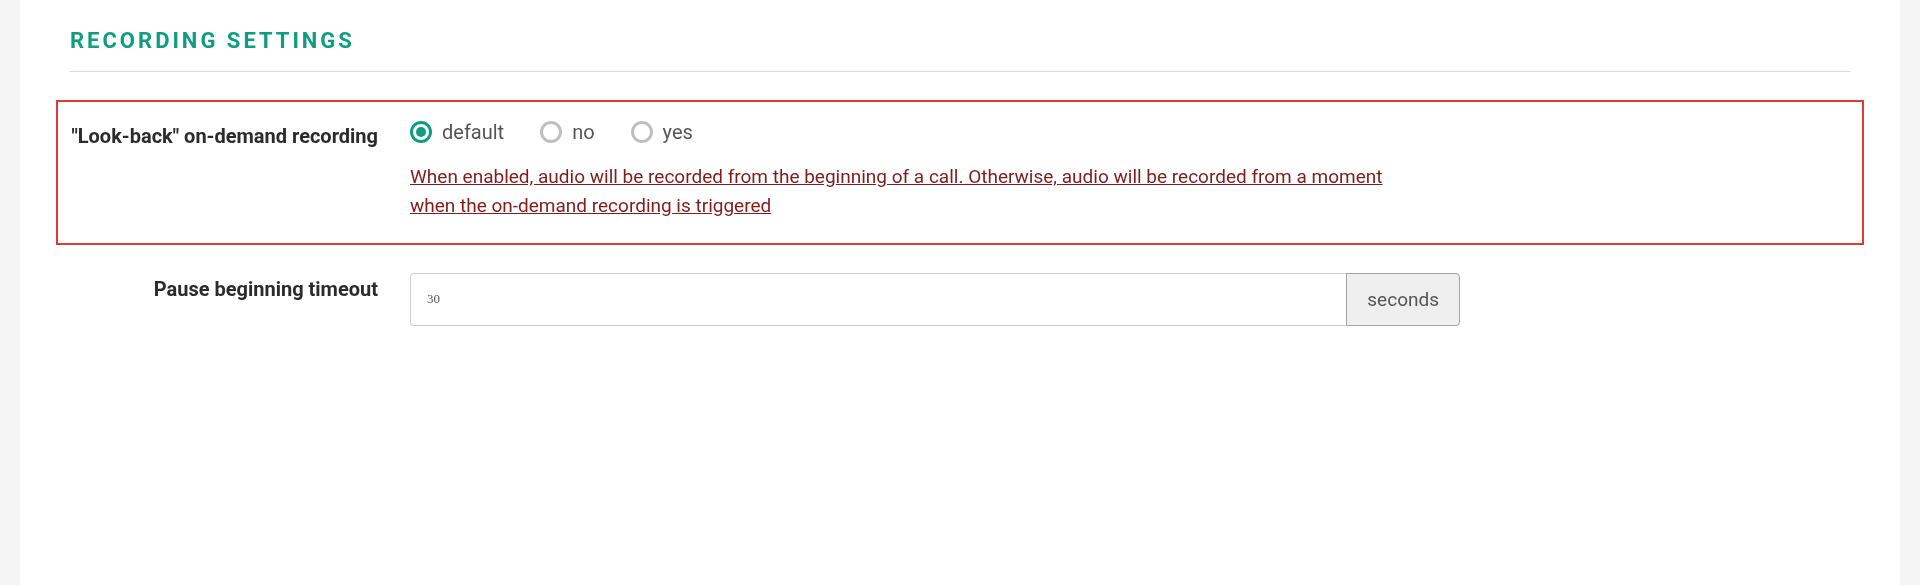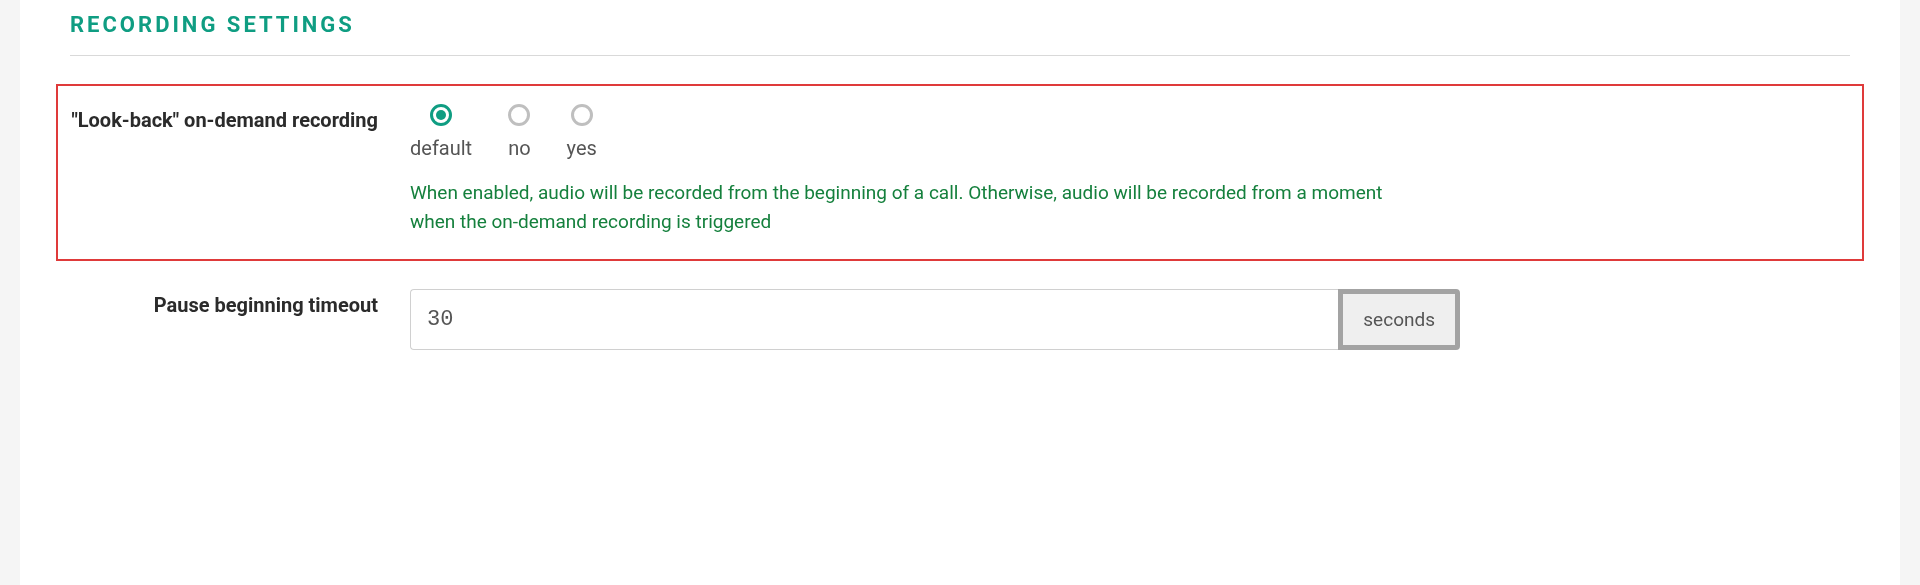--- a/index.html
+++ b/index.html
@@ -8,21 +8,21 @@
       padding: 0;
     }
     body {
       font-family: -apple-system, BlinkMacSystemFont, "Segoe UI", Roboto, "Helvetica Neue", Arial, sans-serif;
       background: #f5f5f5;
       padding: 0;
     }
     .panel {
       background: #fff;
       margin: 0 20px;
-      padding: 12px 50px 40px 50px;
+      padding: 28px 50px 40px 50px;
       min-height: 585px;
     }
     .section-title {
       color: #0f9d82;
       font-size: 22px;
       font-weight: 700;
       letter-spacing: 3px;
       text-transform: uppercase;
       margin-bottom: 18px;
     }
@@ -65,21 +65,20 @@
       display: flex;
       align-items: center;
       gap: 36px;
       margin-bottom: 18px;
     }
     .radio-option {
       display: flex;
       align-items: center;
       gap: 10px;
       cursor: pointer;
-      flex-direction: column;
     }
     .radio-circle {
       width: 22px;
       height: 22px;
       border-radius: 50%;
       border: 3px solid #bfbfbf;
       display: flex;
       align-items: center;
       justify-content: center;
       flex-shrink: 0;
@@ -91,45 +90,46 @@
       width: 10px;
       height: 10px;
       border-radius: 50%;
       background: #0f9d82;
     }
     .radio-label {
       color: #555;
       font-size: 20px;
     }
     .help-text {
-      color: #15803d;
+      color: #7f1d1d;
       font-size: 19px;
       line-height: 1.55;
       max-width: 1000px;
+      text-decoration: underline;
     }
     .input-group {
       display: flex;
       width: 100%;
       max-width: 1050px;
       margin-bottom: 16px;
     }
     .text-input {
       flex: 1;
       border: 1px solid #d0d0d0;
       border-right: none;
       border-radius: 4px 0 0 4px;
       padding: 14px 16px;
-      font-size: 22px;
+      font-size: 13px;
       color: #555;
-      font-family: Liberation Mono, monospace;
+      font-family: Liberation Serif, serif;
       outline: none;
     }
     .input-addon {
       background: #efefef;
-      border: 5px solid #a3a3a3;
+      border: 1px solid #a3a3a3;
       border-radius: 0 4px 4px 0;
       padding: 14px 20px;
       font-size: 19px;
       color: #555;
       display: flex;
       align-items: center;
     }
   </style>
 </head>
 <body>

